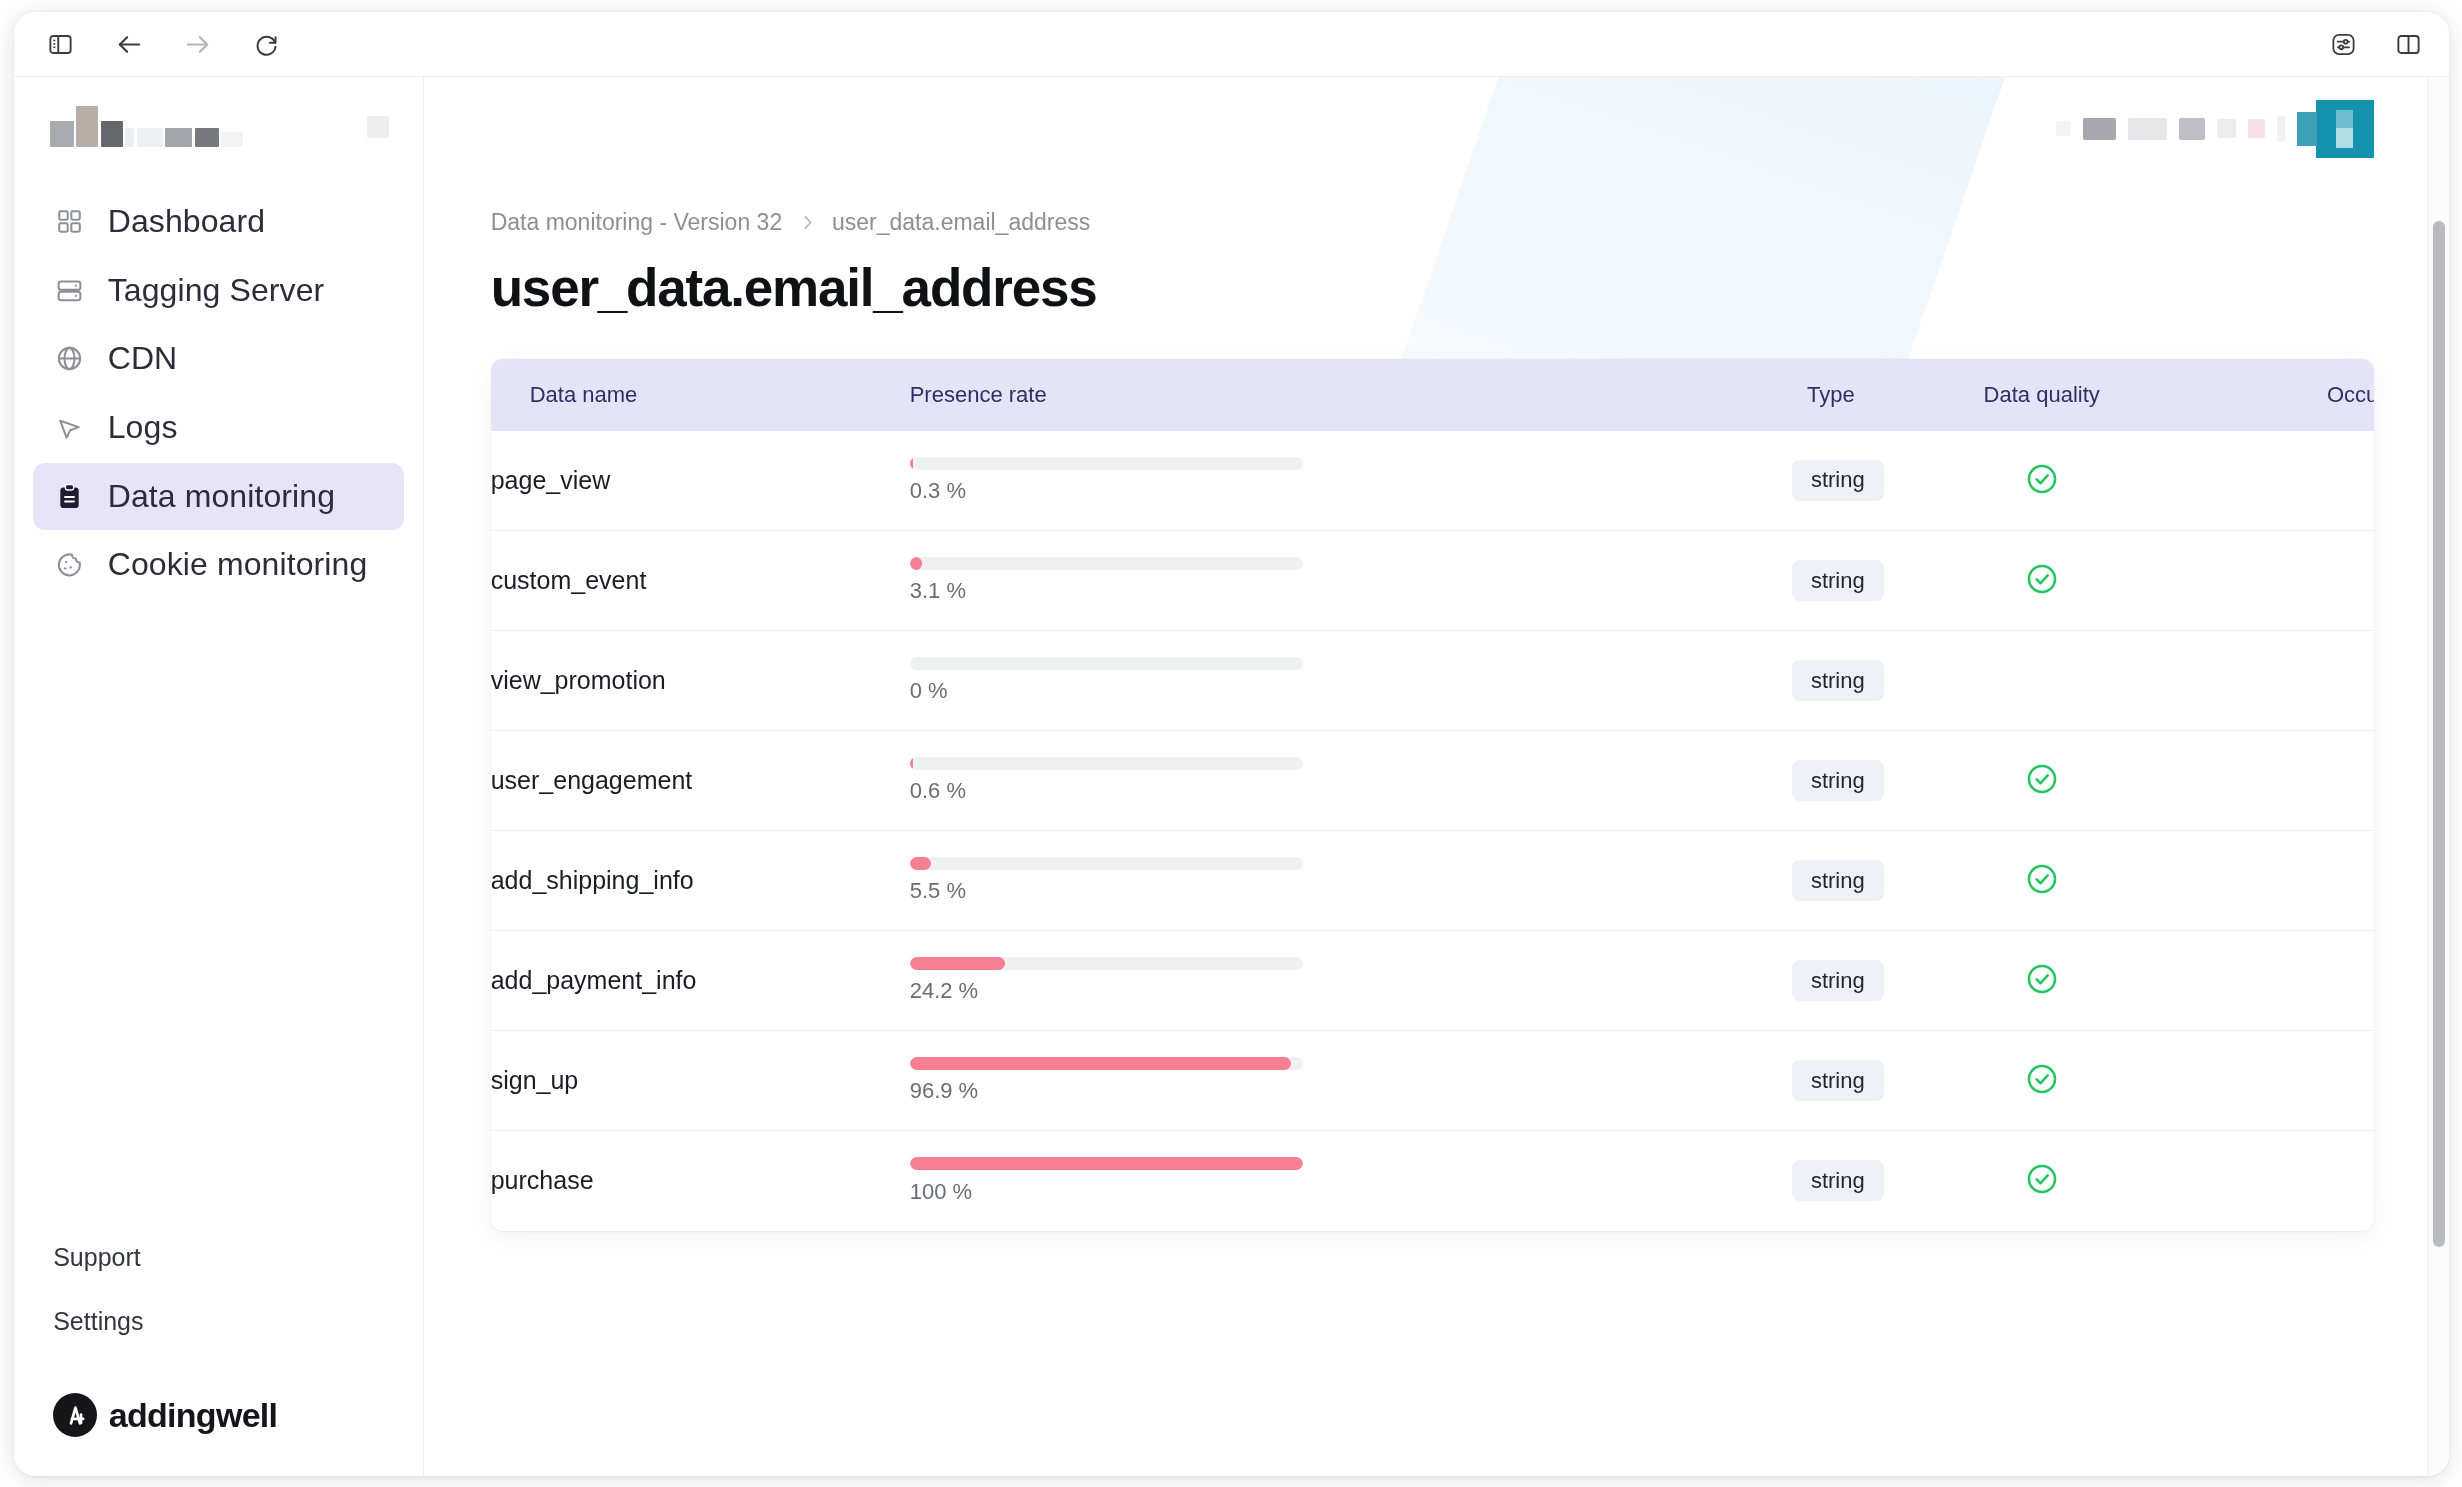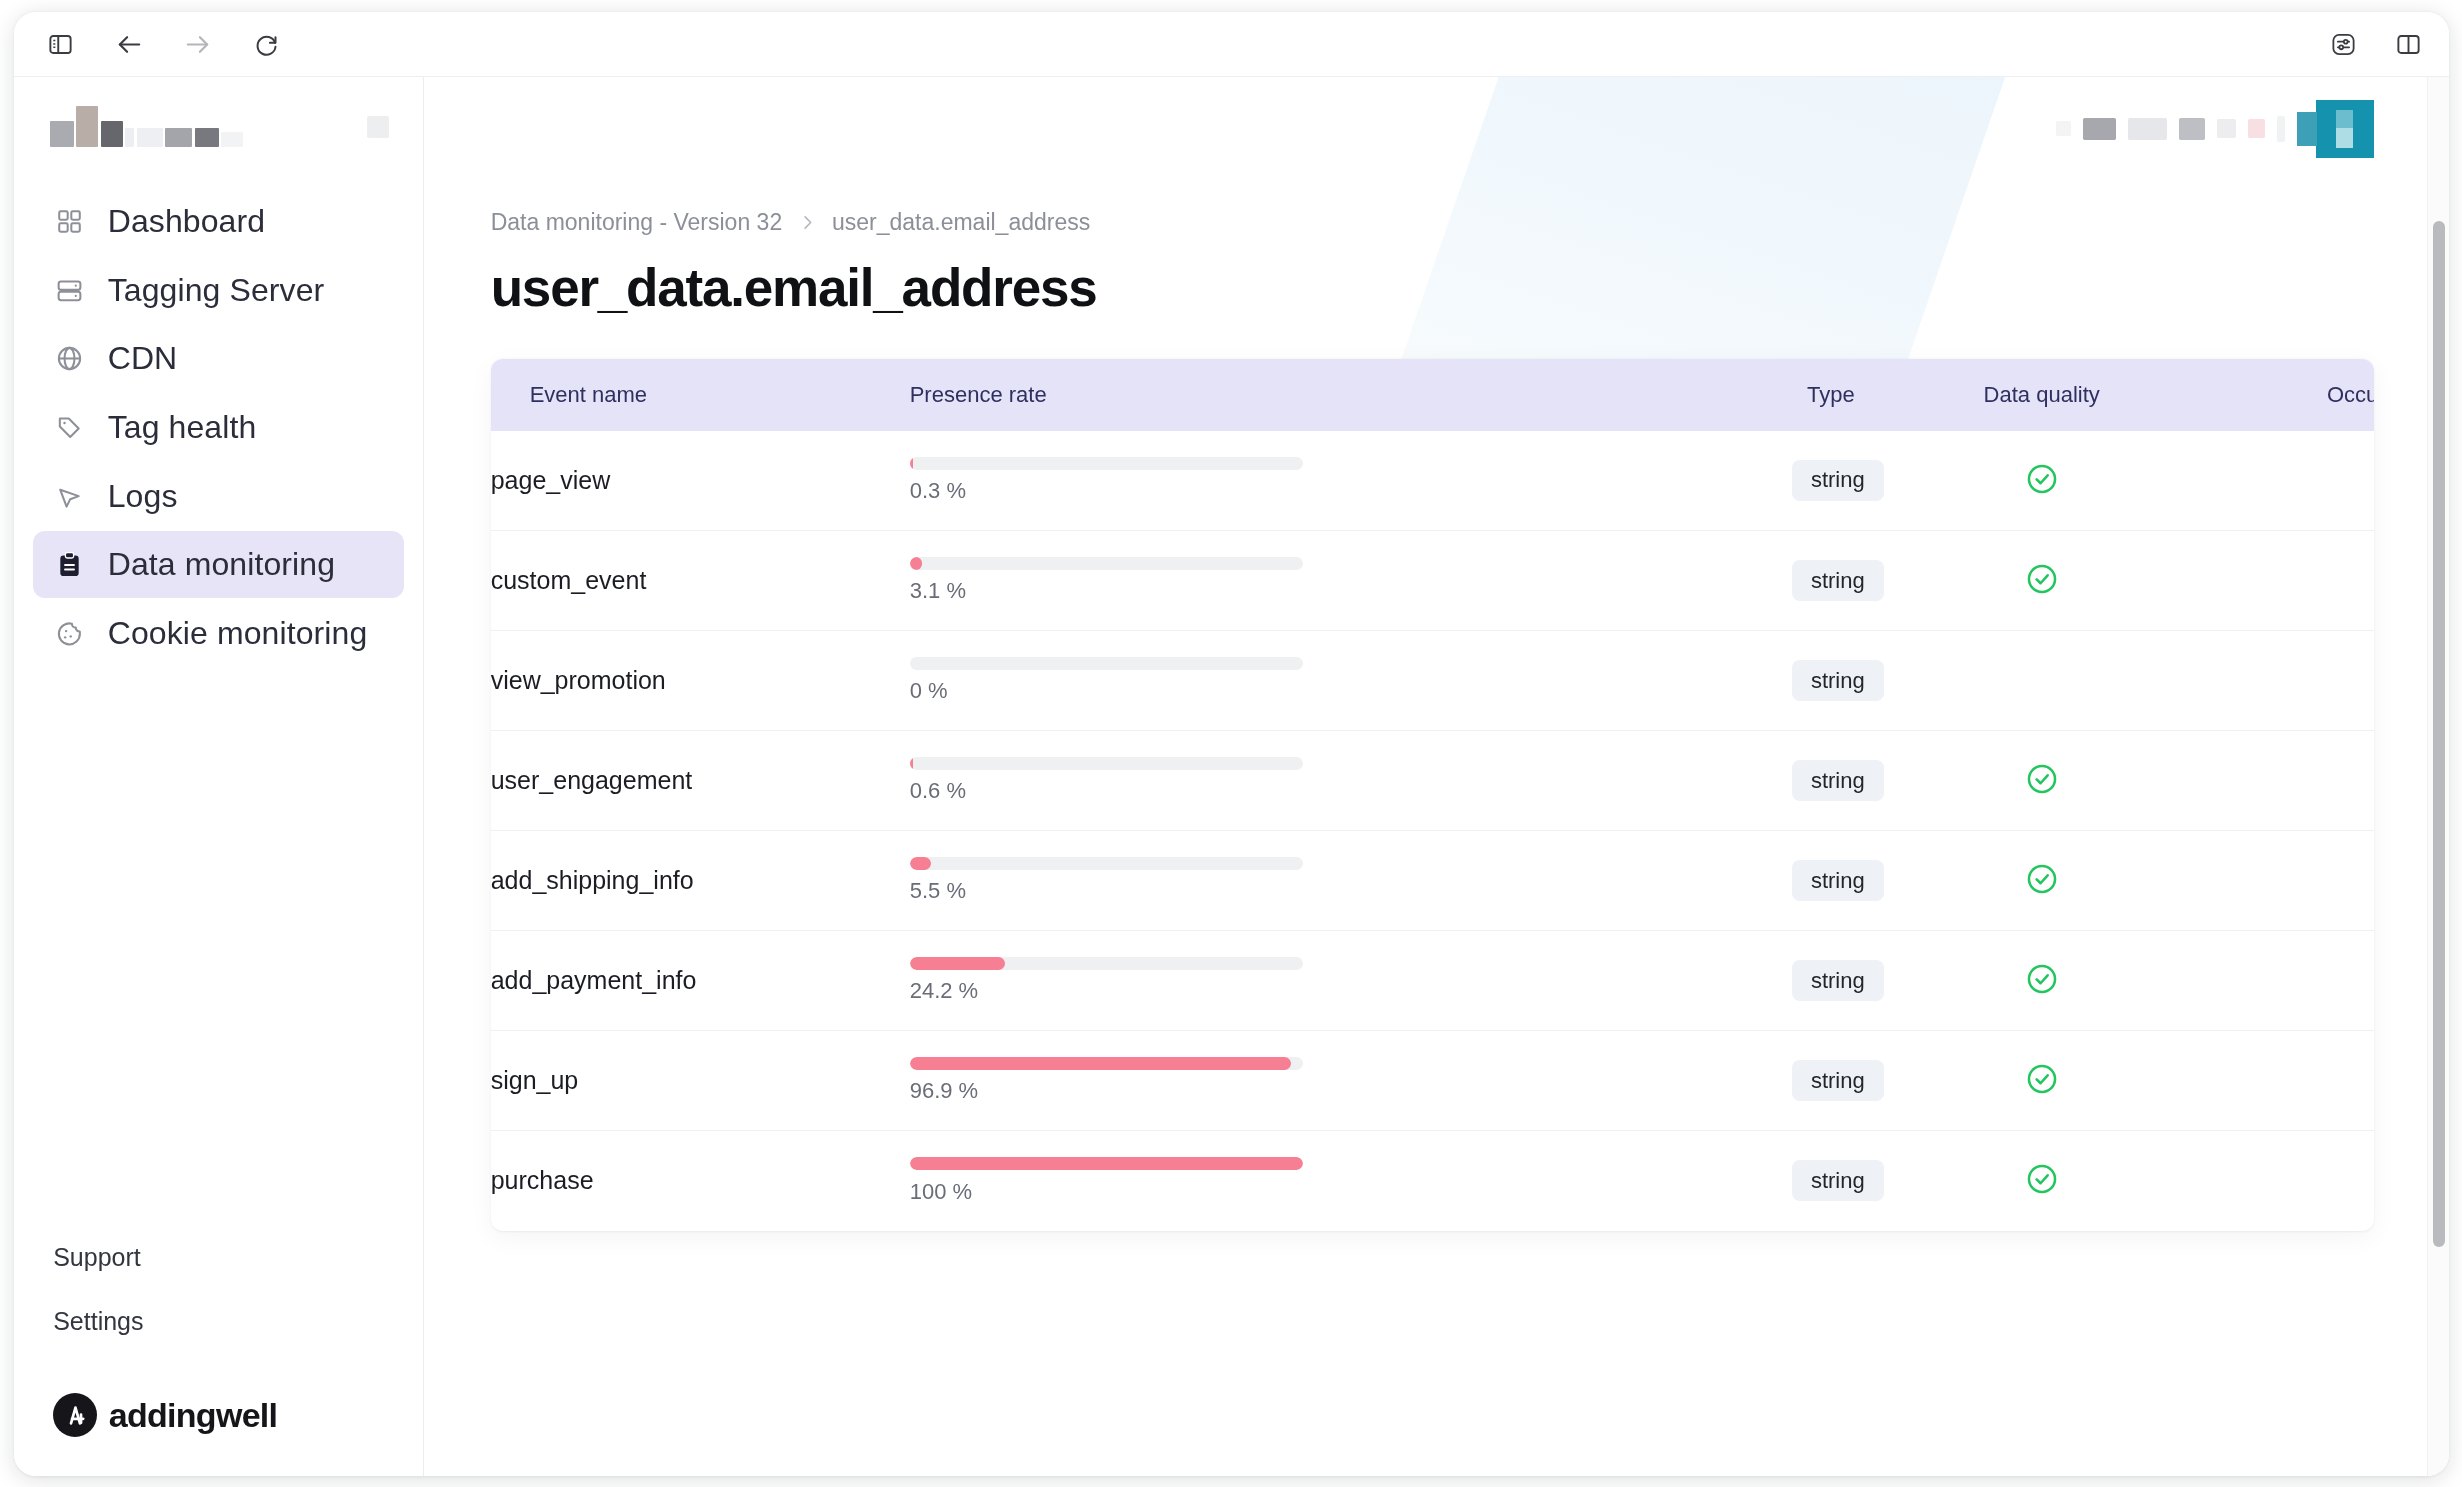--- a/index.html
+++ b/index.html
@@ -494,29 +494,20 @@
             <span class="nav-ico">
               <svg width="29" height="29" viewBox="0 0 24 24" fill="none" stroke="currentColor" stroke-width="1.7">
                 <circle cx="12" cy="12" r="8.8"></circle>
                   <line x1="3.2" y1="12" x2="20.8" y2="12"></line>
                 <ellipse cx="12" cy="12" rx="4.1" ry="8.8"></ellipse>
               </svg>
             </span>
             <span>CDN</span>
           </div>
 
-          <div class="nav-item">
-            <span class="nav-ico">
-              <svg width="29" height="29" viewBox="0 0 24 24" fill="none" stroke="currentColor" stroke-width="1.7" stroke-linejoin="round">
-                <path d="M4 4.6h7.4l8.2 8.2-7 7-8.6-8.6z"></path>
-                <circle cx="7.9" cy="8.3" r="1" fill="currentColor" stroke="none"></circle>
-              </svg>
-            </span>
-            <span>Tag health</span>
-          </div>
 
           <div class="nav-item">
             <span class="nav-ico">
               <svg width="29" height="29" viewBox="0 0 24 24" fill="none" stroke="currentColor" stroke-width="1.7" stroke-linejoin="round">
                 <path d="M4.3 6.4 19.6 11.7 12.6 14.2 9.6 20.4z"></path>
               </svg>
             </span>
             <span>Logs</span>
           </div>
 
@@ -597,21 +588,21 @@
             </span>
             <span class="crumb">user_data.email_address</span>
           </div>
 
           <h1 class="page-title">user_data.email_address</h1>
 
           <div class="card">
             <table class="dt">
               <thead>
                 <tr>
-                  <th class="col-event">Event name</th>
+                  <th class="col-event">Data name</th>
                   <th class="col-rate">Presence rate</th>
                   <th class="col-type">Type</th>
                   <th class="col-qual">Data quality</th>
                   <th class="col-occ">Occurrences</th>
                 </tr>
               </thead>
               <tbody id="table-body">
                   <tr>
                     <td class="cell-event">page_view</td>
                     <td>

